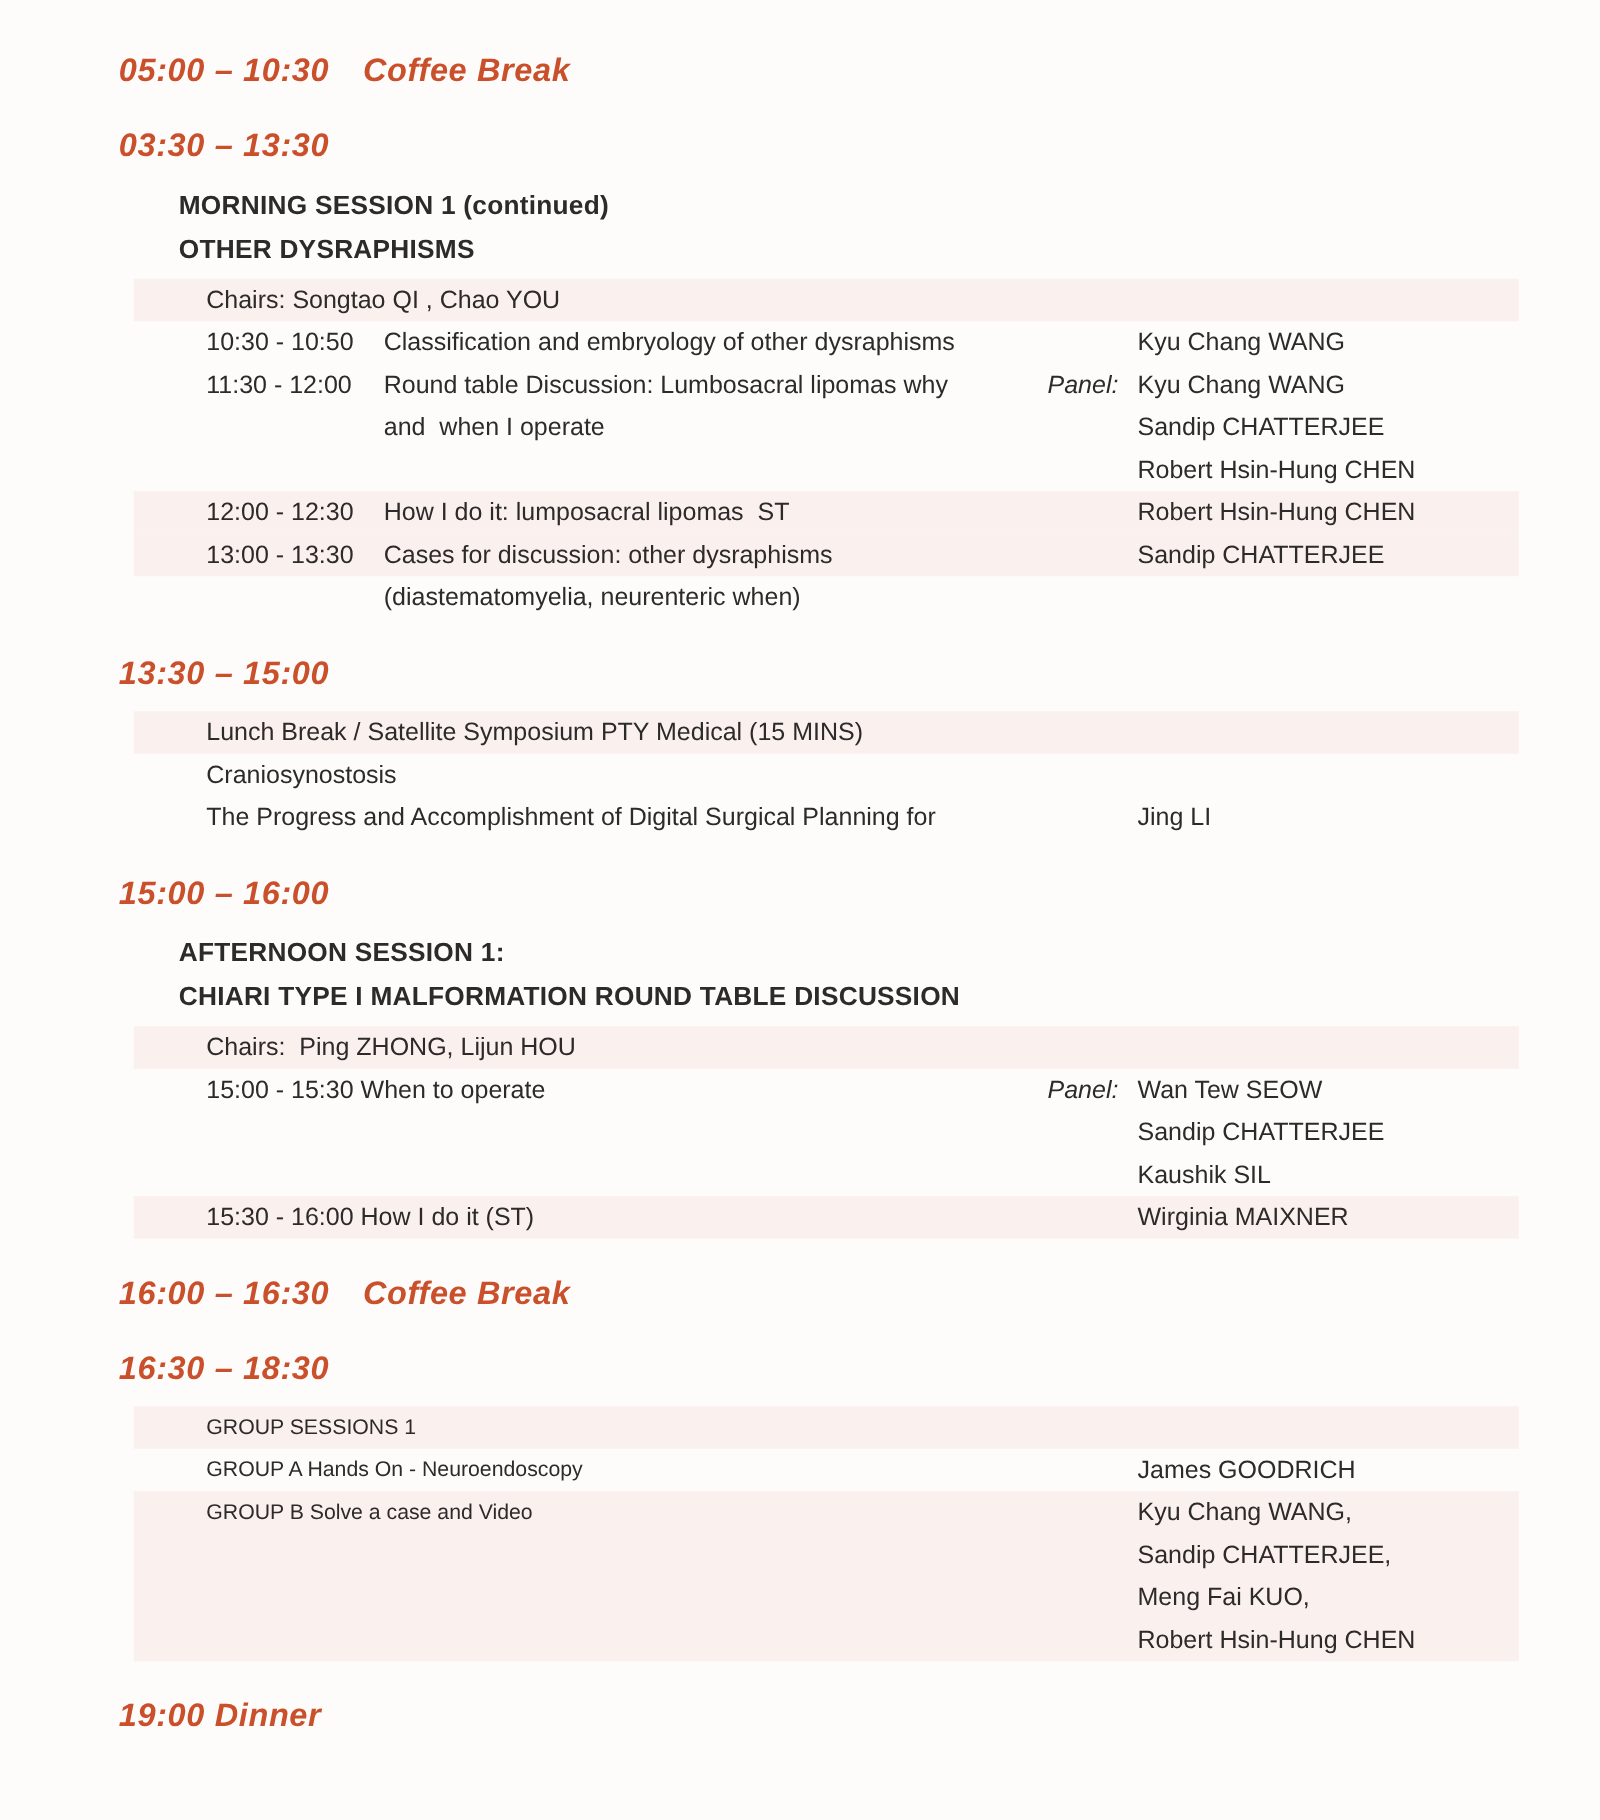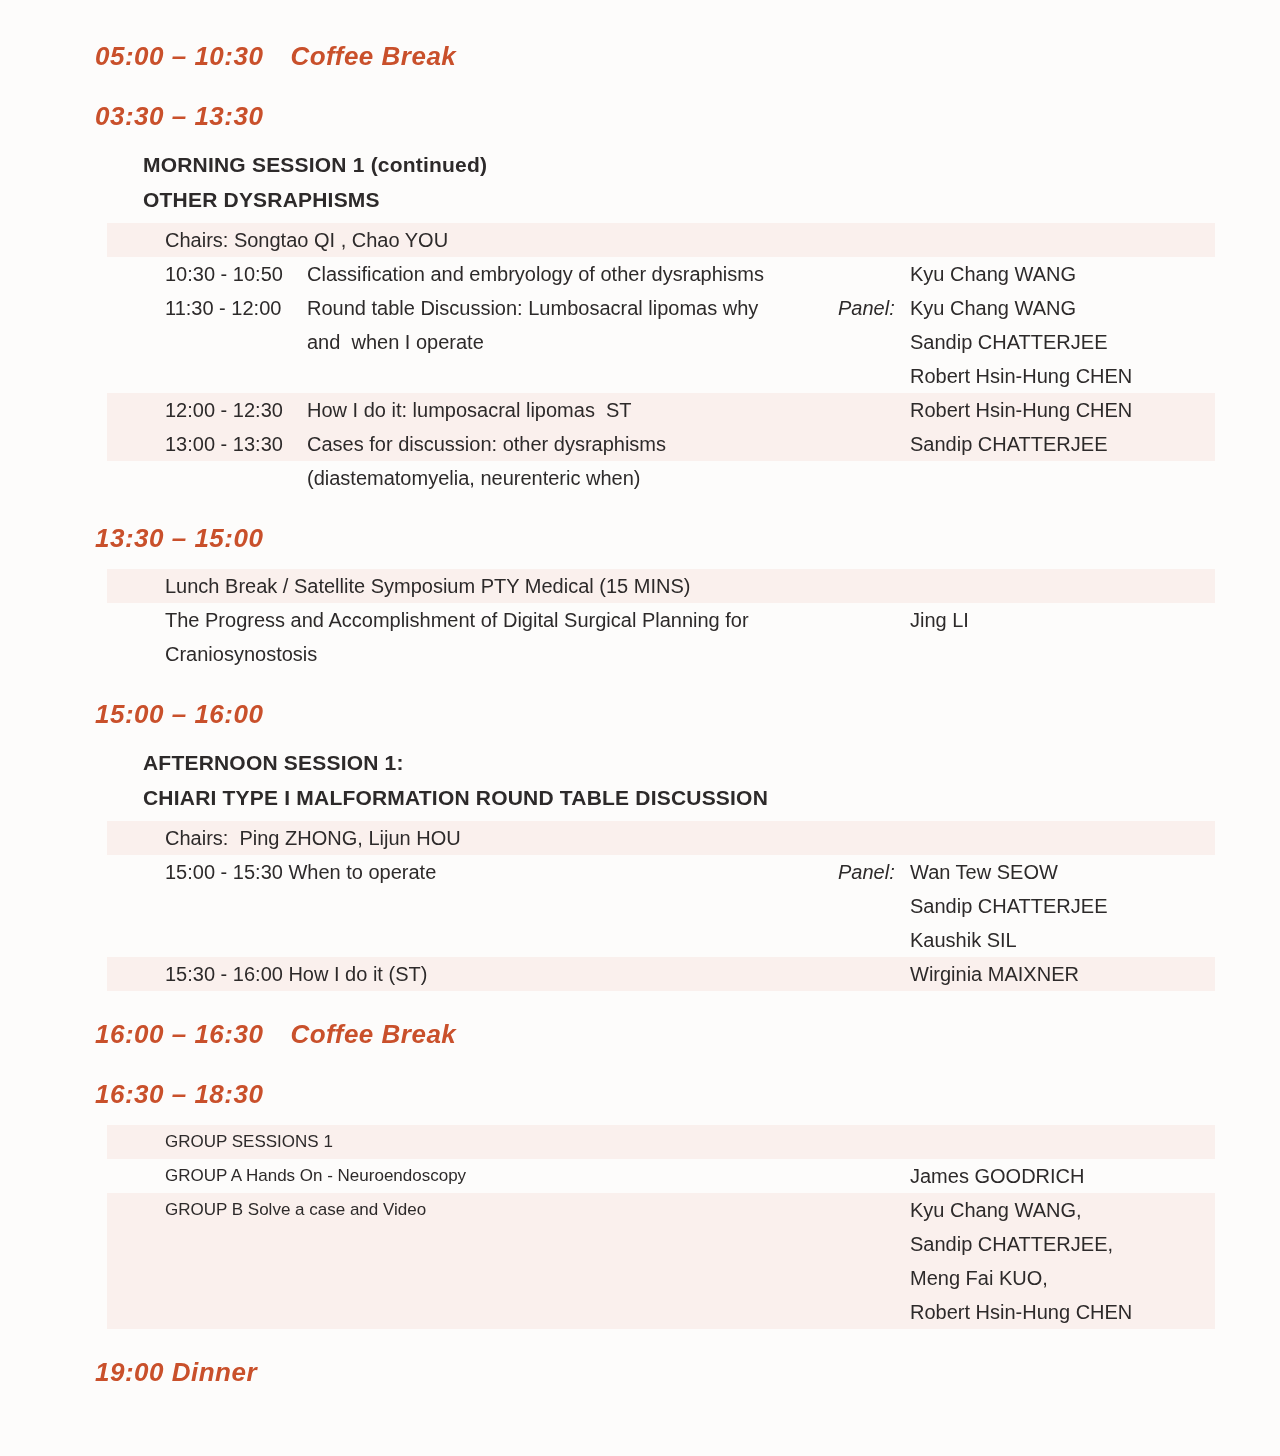--- a/index.html
+++ b/index.html
@@ -97,25 +97,25 @@
           <div class="cell-time"></div>
           <div class="cell-title"><div class="title-line">(diastematomyelia, neurenteric when)</div></div>
         </div>
       </div>
       <div class="time-header"><span class="th-time">13:30 – 15:00</span></div>
       <div class="rows">
         <div class="row stripe">
           <div class="cell-title"><div class="title-line">Lunch Break / Satellite Symposium PTY Medical (15 MINS)</div></div>
         </div>
         <div class="row">
+          <div class="cell-title"><div class="title-line">Craniosynostosis</div></div>
+        </div>
+        <div class="row">
           <div class="cell-title"><div class="title-line">The Progress and Accomplishment of Digital Surgical Planning for</div></div>
           <div class="cell-speaker"><div class="speaker-line">Jing LI</div></div>
-        </div>
-        <div class="row">
-          <div class="cell-title"><div class="title-line">Craniosynostosis</div></div>
         </div>
       </div>
       <div class="time-header"><span class="th-time">15:00 – 16:00</span></div>
       <div class="session-title">AFTERNOON SESSION 1:</div>
       <div class="session-title">CHIARI TYPE I MALFORMATION ROUND TABLE DISCUSSION</div>
       <div class="rows">
         <div class="row stripe">
           <div class="cell-title"><div class="title-line">Chairs:  Ping ZHONG, Lijun HOU</div></div>
         </div>
         <div class="row">

